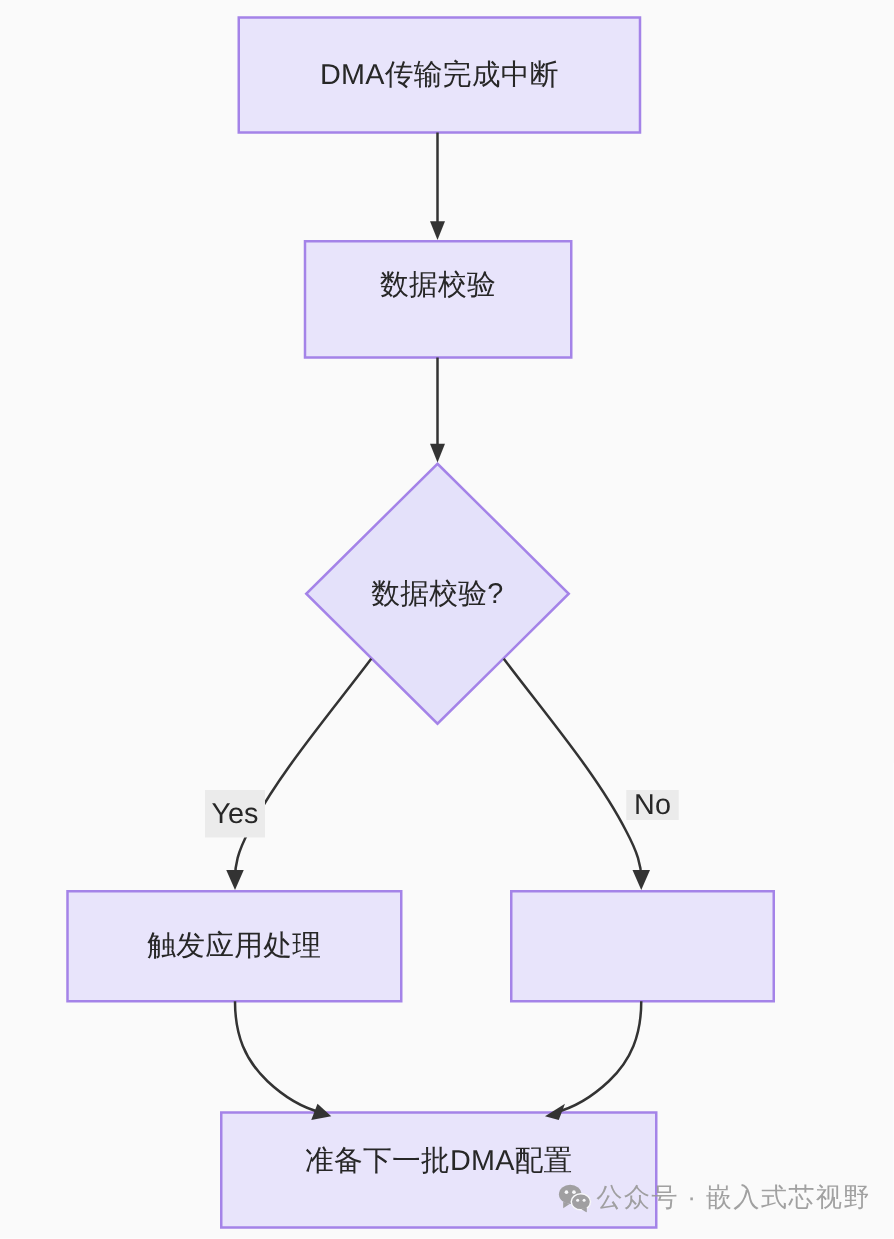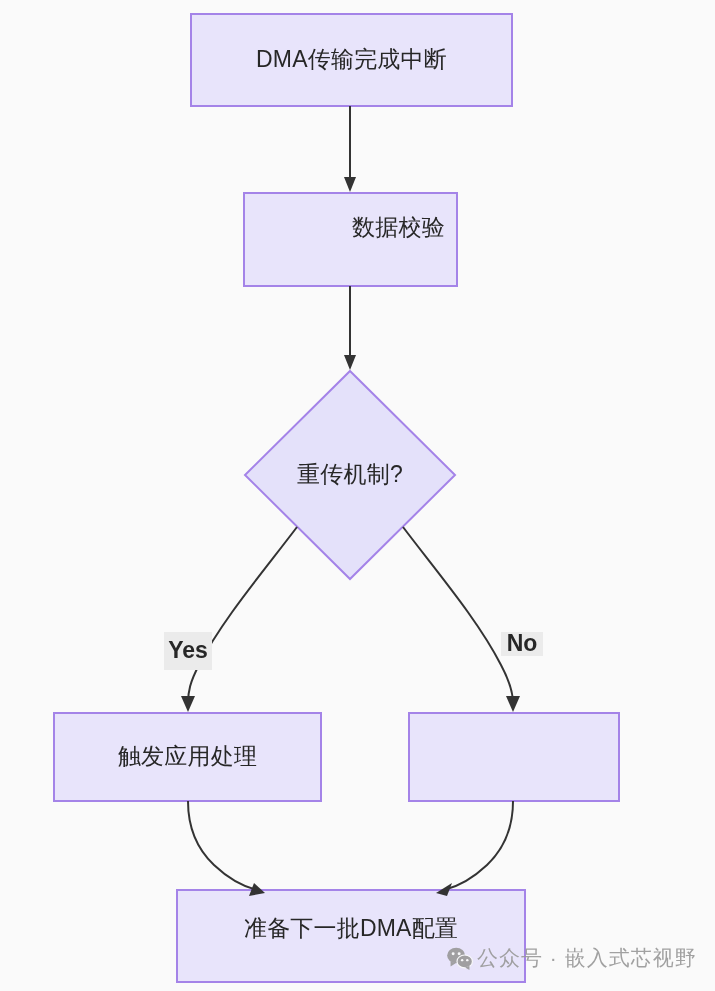--- a/index.html
+++ b/index.html
@@ -57,21 +57,20 @@
   .edge-label {
     position: absolute;
     display: flex;
     align-items: center;
     justify-content: center;
     background: #ebebeb;
     color: #272727;
     font-size: 23px;
     line-height: 1.2;
     padding: 0 1px;
-    font-weight: bold;
   }
   #watermark {
     position: absolute;
     left: 446px;
     top: 944px;
     display: flex;
     align-items: center;
     gap: 3px;
     color: #9a9a9a;
     font-size: 21px;
@@ -125,23 +124,23 @@
     </g>
 
     <g>
       <path class="edge-path" d="M 513,801 C 513,828 505,848 487,865 C 470,881 456,887 444,890"></path>
       <polygon class="edge-arrow" points="436,893 452,883 447,896"></polygon>
     </g>
   </svg>
 
   <div class="node-label" style="left:191px; top:14px; width:321px; height:92px;">DMA传输完成中断</div>
 
-  <div class="node-label" style="left:244px; top:193px; width:213px; height:69px;padding-left:48px;">数据校验</div>
+  <div class="node-label" style="left:244px; top:193px; width:213px; height:69px;">数据校验</div>
 
-  <div class="node-label" style="left:245px; top:443px; width:210px; height:64px;">重传机制?</div>
+  <div class="node-label" style="left:245px; top:443px; width:210px; height:64px;">数据校验?</div>
 
   <div class="node-label" style="left:54px; top:713px; width:267px; height:88px;">触发应用处理</div>
 
 
   <div class="node-label" style="left:177px; top:890px; width:348px; height:78px;">准备下一批DMA配置</div>
 
   <div class="edge-label" style="left:164px; top:632px; width:46px; height:38px;">Yes</div>
 
   <div class="edge-label" style="left:501px; top:632px; width:40px; height:24px;">No</div>
 

